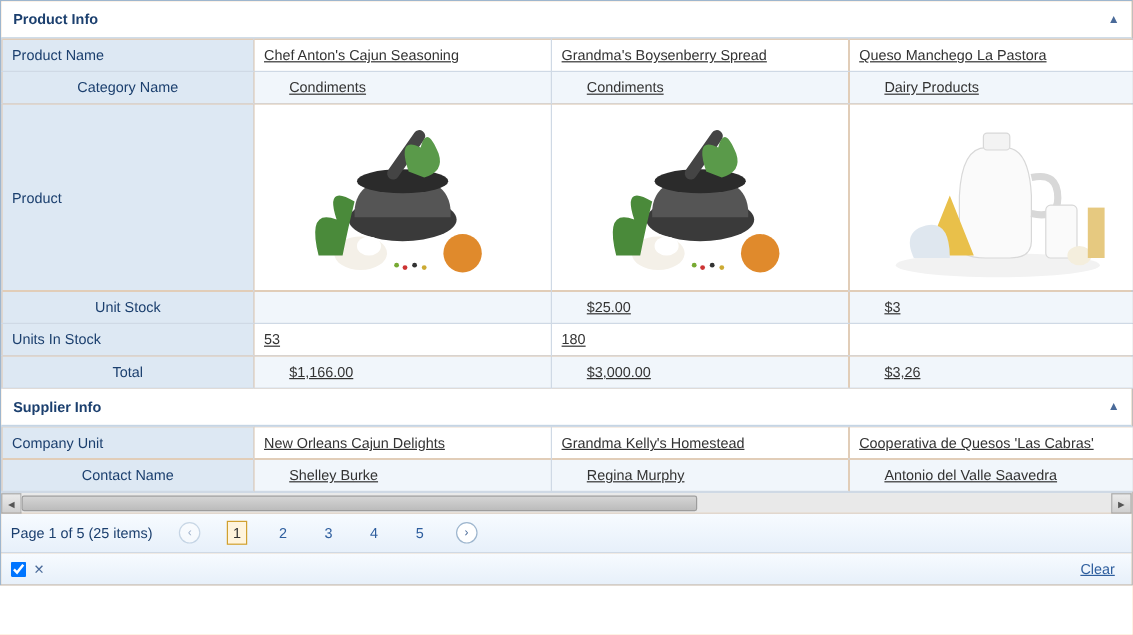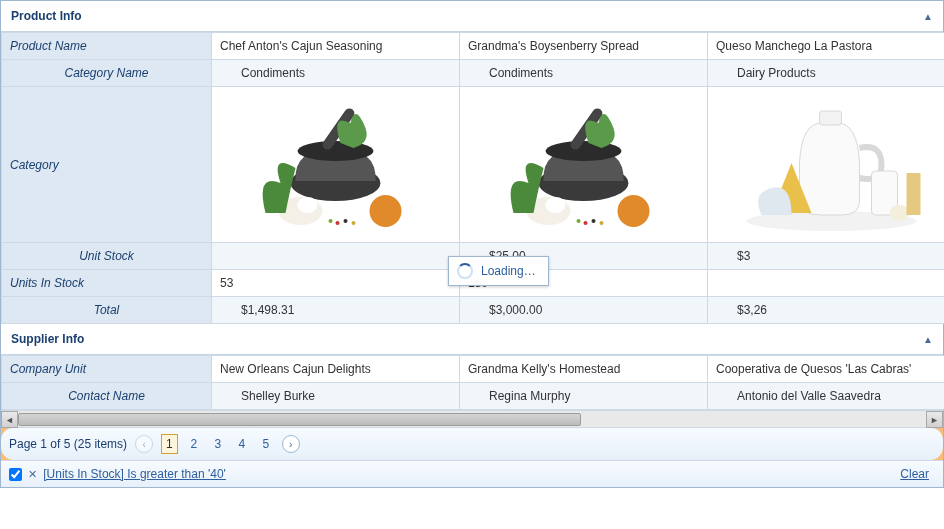--- a/index.html
+++ b/index.html
@@ -42,26 +42,26 @@
     padding: 6px 8px;
     vertical-align: middle;
     overflow: hidden;
     white-space: nowrap;
     text-overflow: clip;
   }
   table.data td.header-cell {
     background: #dde8f3;
     color: #1b3f6e;
     width: 210px;
-    font-style: italic;
   }
   table.data td.data-cell {
     background: #fff;
     color: #333;
     width: 248px;
+    text-decoration: underline;
   }
   table.data tr.alt td.data-cell { background: #f1f6fb; padding-left: 29px; }
   table.data tr.alt td.header-cell { background: #dde8f3; text-align: center; }
   .category-img {
     height: 150px;
     padding: 5px;
     text-align: center;
   }
   .num { text-align: left; }
   .hscroll {
@@ -89,23 +89,22 @@
     font-size: 9px; color: #555;
   }
   .hscroll .btn.left { left:0; }
   .hscroll .btn.right { right:0; }
   .pager {
     background: linear-gradient(#f7fbff,#e7f0fa);
     border-top: 1px solid #cfd9e5;
     padding: 6px 8px;
     display: flex;
     align-items: center;
-    gap: 8px;
+    gap: 22px;
     color: #1b3f6e;
-    border-radius: 13px;
   }
   .pager .circ-btn {
     width: 18px; height: 18px; border: 1px solid #9eb6ce;
     border-radius: 50%; display: inline-flex; align-items: center; justify-content: center;
     background: #fff; color: #4a6a99; font-size: 10px;
     cursor: pointer;
   }
   .pager .circ-btn.disabled { opacity: 0.5; cursor: default; }
   .pager .page-num {
     min-width: 16px; padding: 2px 4px;
@@ -180,21 +179,21 @@
       <td class="data-cell">Grandma's Boysenberry Spread</td>
       <td class="data-cell">Queso Manchego La Pastora</td>
     </tr>
     <tr class="alt">
       <td class="header-cell">Category Name</td>
       <td class="data-cell">Condiments</td>
       <td class="data-cell">Condiments</td>
       <td class="data-cell">Dairy Products</td>
     </tr>
     <tr>
-      <td class="header-cell">Category</td>
+      <td class="header-cell">Product</td>
       <td class="data-cell category-img">
         <svg class="img" viewBox="0 0 200 140">
           <ellipse cx="100" cy="90" rx="45" ry="18" fill="#3a3a3a"></ellipse>
           <path d="M60 88 Q58 55 100 55 Q142 55 140 88 Z" fill="#555"></path>
           <ellipse cx="100" cy="58" rx="38" ry="10" fill="#2b2b2b"></ellipse>
           <rect x="98" y="12" width="10" height="48" rx="5" fill="#444" transform="rotate(35 103 36)"></rect>
           <ellipse cx="65" cy="118" rx="22" ry="14" fill="#f4f0e8"></ellipse>
           <ellipse cx="72" cy="112" rx="10" ry="8" fill="#fff"></ellipse>
           <circle cx="150" cy="118" r="16" fill="#e08a2c"></circle>
           <path d="M30 120 Q20 80 45 90 Q35 60 60 75 Q55 95 50 120 Z" fill="#4a8a3a"></path>
@@ -243,21 +242,21 @@
       <td class="data-cell num">$3</td>
     </tr>
     <tr>
       <td class="header-cell">Units In Stock</td>
       <td class="data-cell num">53</td>
       <td class="data-cell num">180</td>
       <td class="data-cell num"></td>
     </tr>
     <tr class="alt">
       <td class="header-cell">Total</td>
-      <td class="data-cell num">$1,498.31</td>
+      <td class="data-cell num">$1,166.00</td>
       <td class="data-cell num">$3,000.00</td>
       <td class="data-cell num">$3,26</td>
     </tr>
   </tbody>
     </table>
 
   <div class="group-header">
     <span>Supplier Info</span>
     <span class="chevron">▲</span>
   </div>
@@ -301,25 +300,20 @@
     <span class="page-num">3</span>
     <span class="page-num">4</span>
     <span class="page-num">5</span>
     <span class="circ-btn">›</span>
   </div>
 
   <div class="filter-bar">
     <div class="left">
       <input type="checkbox" checked="" style="">
       <span class="filter-icon">✕</span>
-      <span class="filter-link">[Units In Stock] Is greater than '40'</span>
     </div>
     <span class="clear-link">Clear</span>
   </div>
 
-  <div class="loading-popup">
-    <div class="spinner"></div>
-    <span>Loading…</span>
-  </div>
 
   <div class="cursor">↖</div>
 
 </div>
 
 </body></html>

